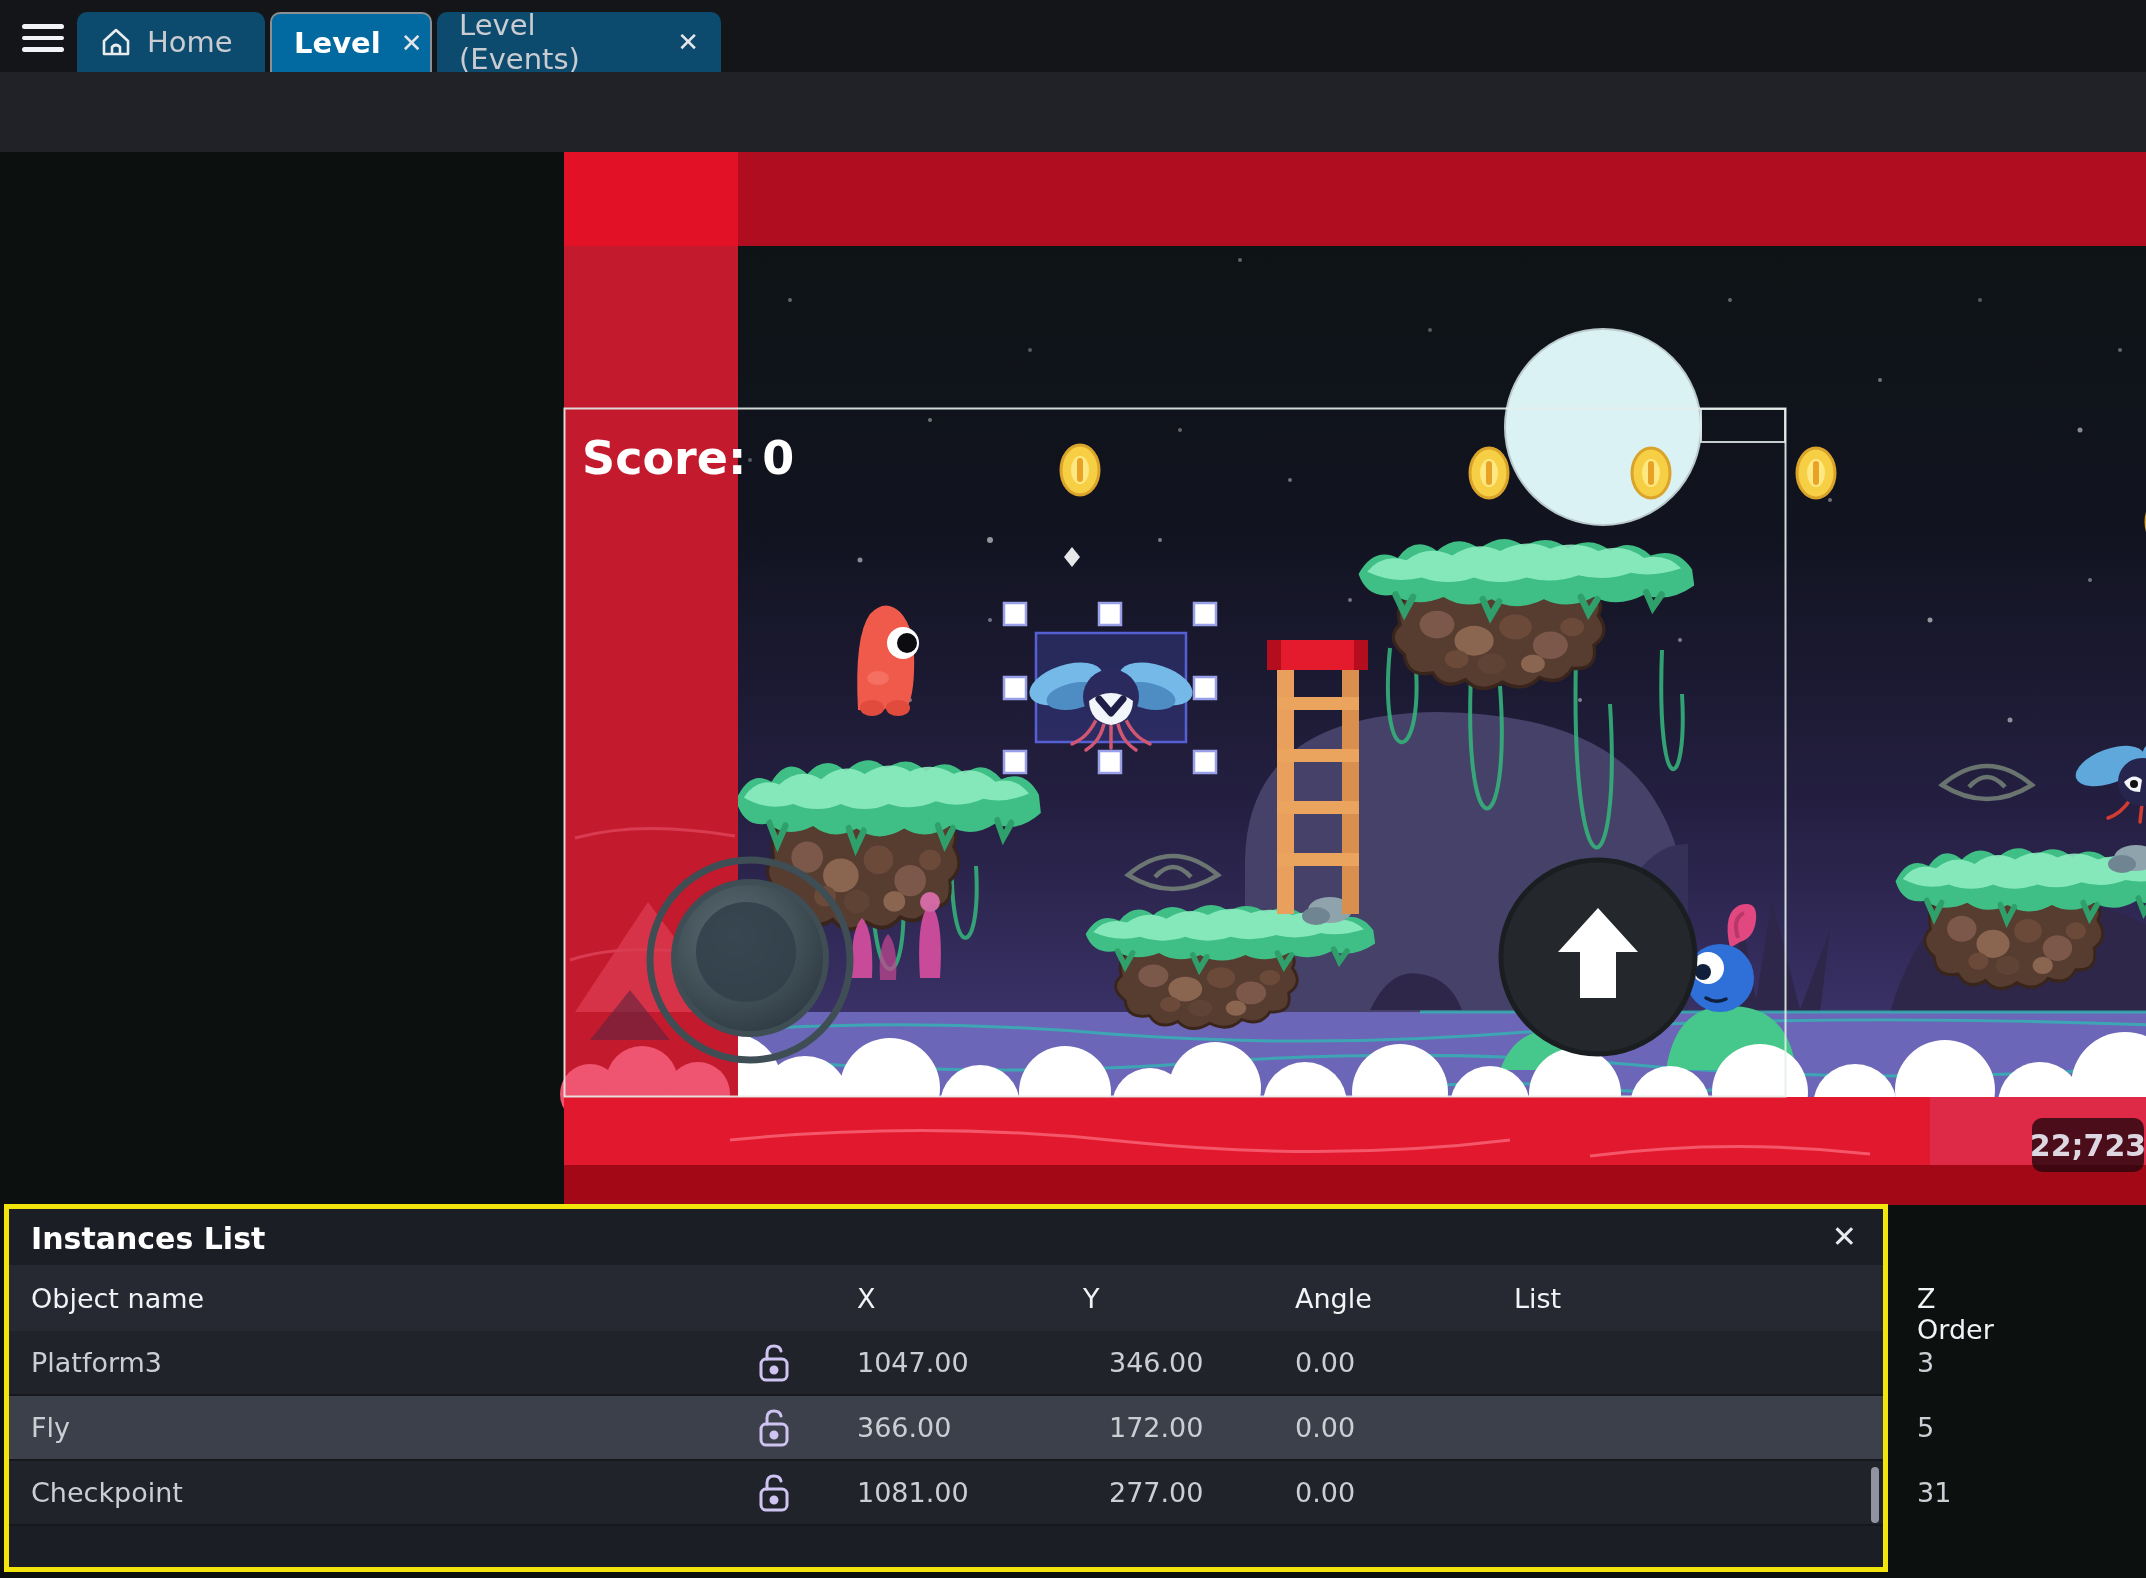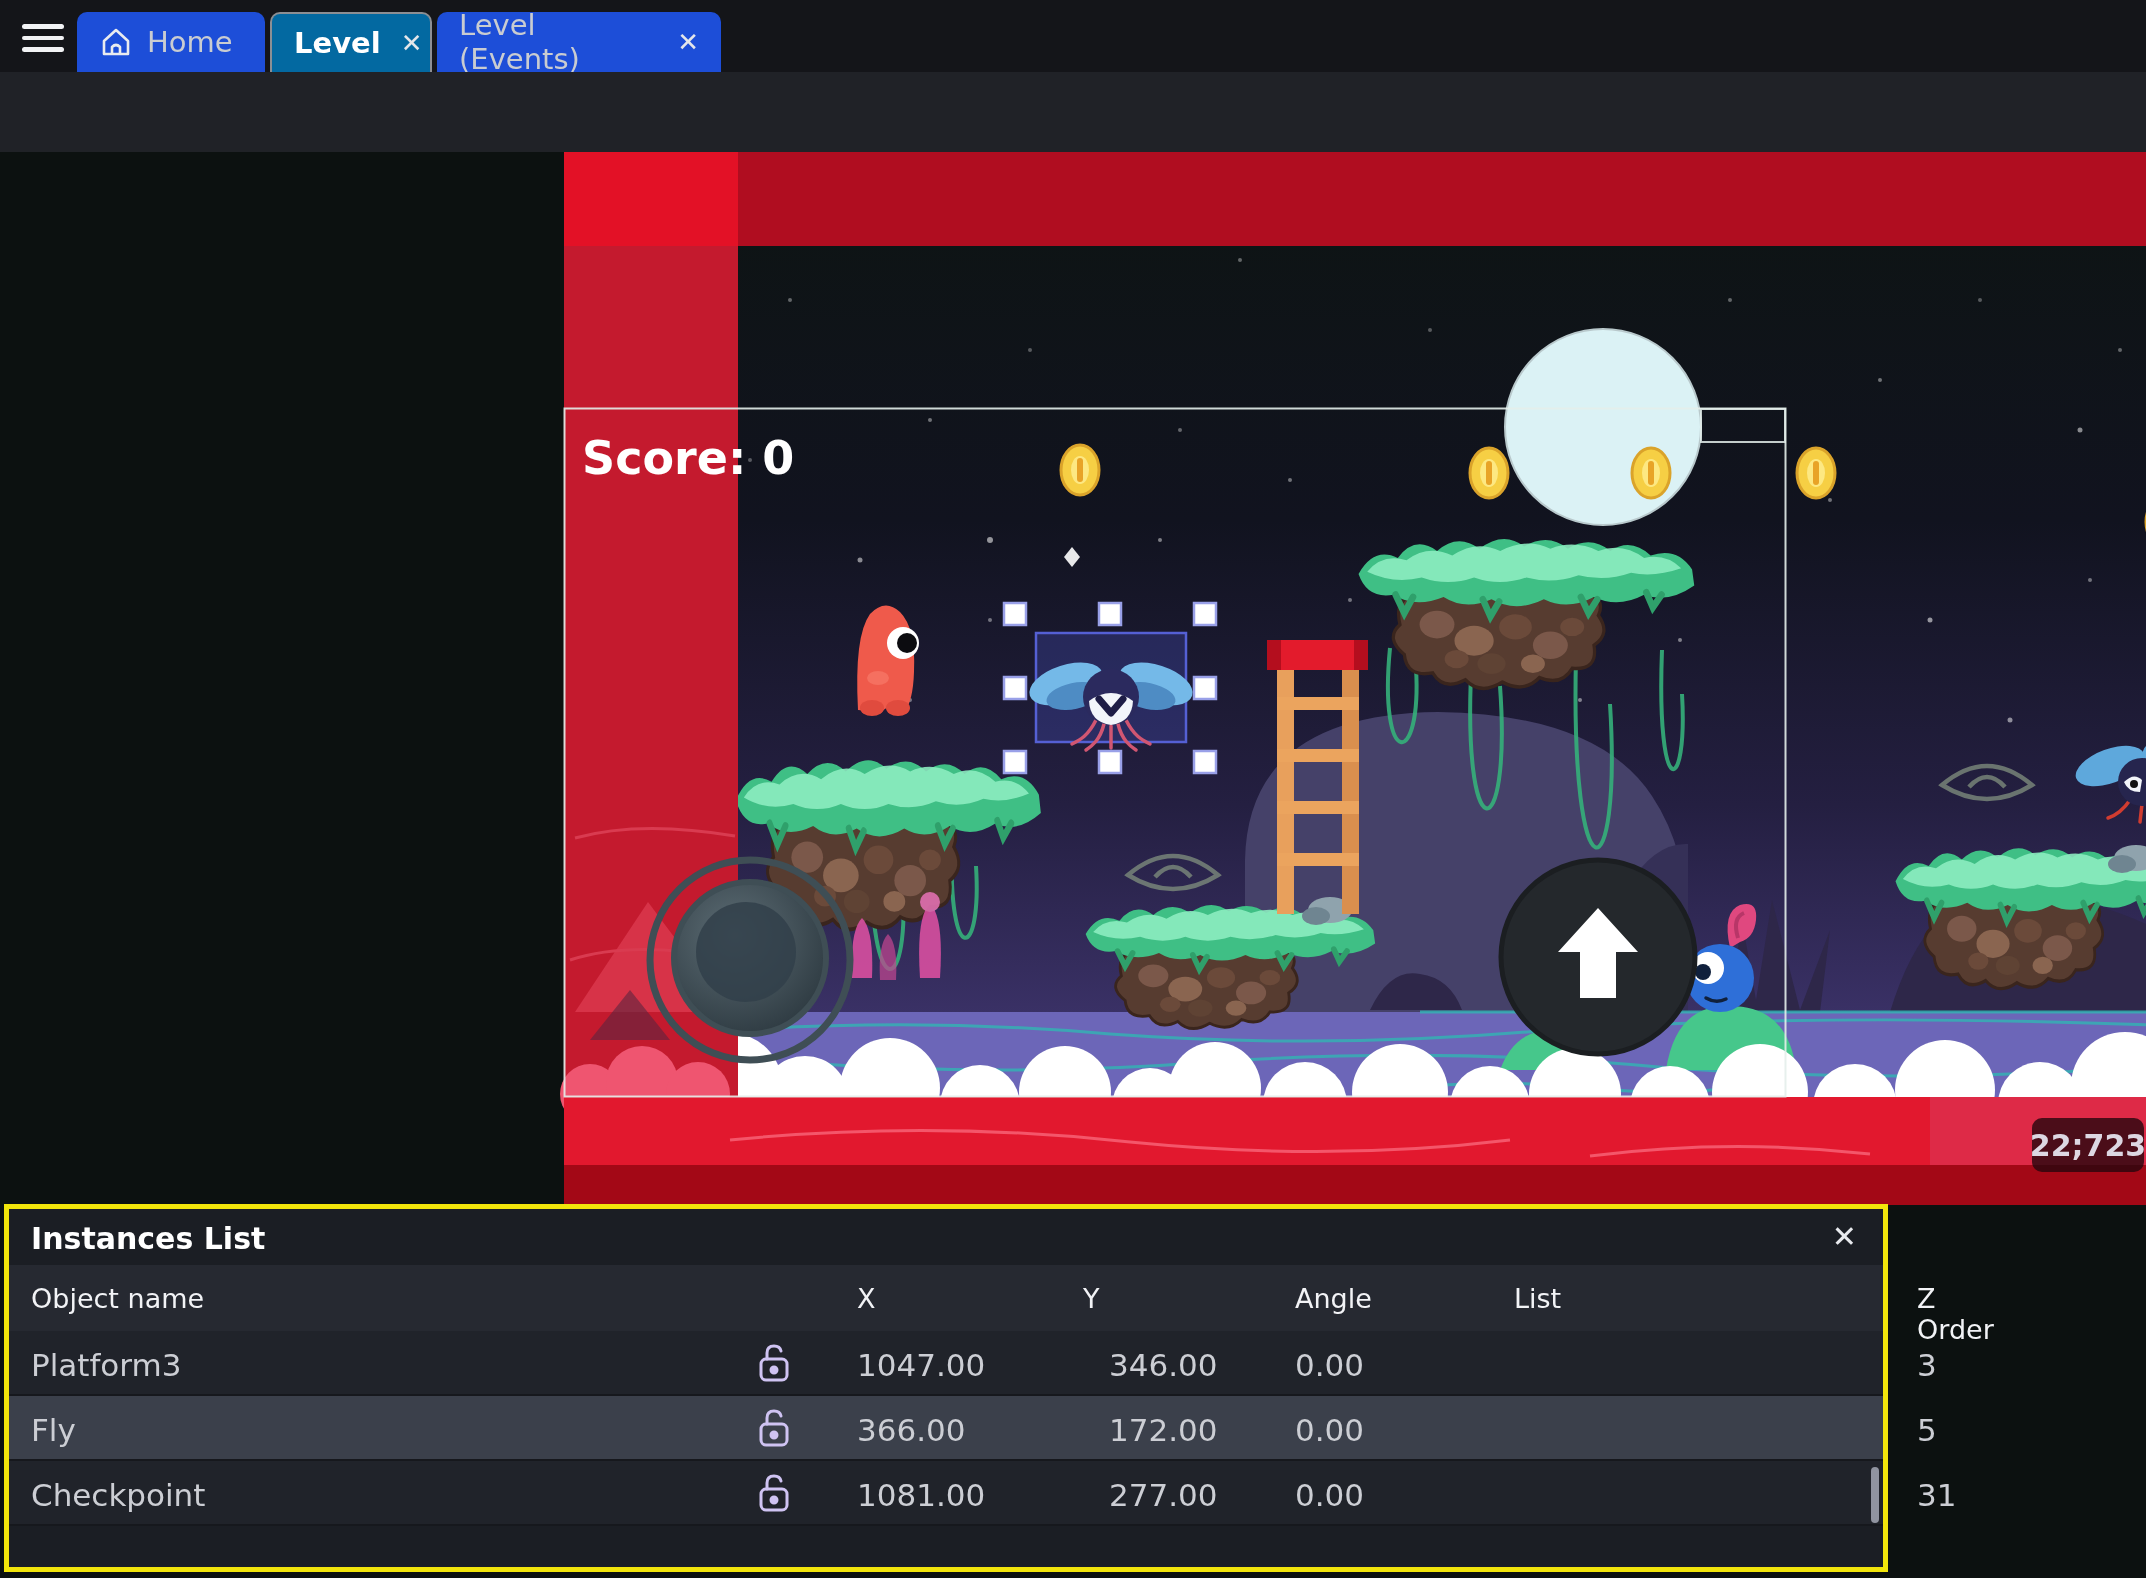--- a/index.html
+++ b/index.html
@@ -4,21 +4,21 @@
 <style>
   html,body{margin:0;padding:0;background:#000;}
   #root{position:relative;width:2146px;height:1578px;overflow:hidden;
         font-family:"DejaVu Sans","Liberation Sans",sans-serif;background:#0c1110;}
   
   .tabbar{position:absolute;left:0;top:0;width:2146px;height:72px;background:#141519;}
   .hamburger{position:absolute;left:22px;top:24px;width:42px;height:28px;cursor:pointer;}
   .hamburger span{display:block;height:4.5px;border-radius:3px;background:#f2f3f5;margin:0 0 7px 0;}
   .tab{position:absolute;top:12px;height:60px;border-radius:10px 10px 0 0;display:flex;align-items:center;
        gap:14px;padding:0 22px;box-sizing:border-box;font-size:29px;color:#c9ccd1;cursor:pointer;}
-  .tab.plain{background:#1d4ed8;}
+  .tab.plain{background:#0c4a6e;}
   .tab.active{background:#0369a1;border:2px solid #8c8f94;border-bottom:none;color:#fff;font-weight:bold;}
   .tab .x{font-size:26px;color:#e4e6ea;margin-left:6px;}
   
   .toolbar{position:absolute;left:0;top:72px;width:2146px;height:80px;background:#202227;}
   .tbicon{position:absolute;top:96px;width:36px;height:36px;cursor:pointer;}
   .icon{stroke:#e9ebef;fill:none;stroke-width:2.6;stroke-linecap:round;stroke-linejoin:round;}
   .icon.dim{stroke:#6e7278;}
   .btn{position:absolute;top:84px;height:58px;border-radius:12px;display:flex;align-items:center;
        justify-content:center;box-sizing:border-box;cursor:pointer;font-size:27px;font-weight:bold;}
   .preview{left:847px;width:250px;border:2px solid #75787e;color:#ece8f8;}
@@ -34,21 +34,21 @@
   
   .panel{position:absolute;left:4px;top:1204px;width:1884px;height:368px;box-sizing:border-box;
          border:5px solid var(--highlight,#f2e50b);background:#1b1e24;}
   .panel-title{position:absolute;left:22px;top:12px;font-size:30px;font-weight:600;color:#fff;}
   .panel-close{position:absolute;right:26px;top:10px;font-size:30px;color:#e8eaee;cursor:pointer;}
   .phead{position:absolute;left:0;top:56px;width:100%;height:66px;background:#262931;}
   .phead span{position:absolute;top:18px;font-size:27px;font-weight:normal;color:#f2f3f6;}
   #rows{position:absolute;left:0;top:122px;width:100%;}
   .irow{position:relative;width:100%;height:63px;background:#20232a;border-bottom:2px solid #16181d;cursor:pointer;}
   .irow.selected{background:#3b404b;}
-  .irow .c{position:absolute;top:16px;font-size:31px;color:#ccced4;}
+  .irow .c{position:absolute;top:16px;font-size:27px;color:#ccced4;}
   .irow .lk{position:absolute;top:12px;left:748px;width:34px;height:40px;}
   .c.name{left:22px;} .c.x{left:848px;} .c.y{left:1100px;} .c.angle{left:1286px;}
   .c.layer{left:1505px;} .c.z{left:1908px;}
   .ph-name{left:22px;} .ph-x{left:848px;} .ph-y{left:1074px;} .ph-angle{left:1286px;}
   .ph-layer{left:1505px;} .ph-z{left:1908px;}
   .searchbar{position:absolute;left:0;bottom:0;width:100%;height:50px;background:#43464e;display:flex;align-items:center;}
   .searchbar svg{margin-left:24px;}
   .searchbar input{flex:1;margin-left:20px;background:transparent;border:none;outline:none;
                    font-size:30px;color:#e8eaee;font-family:inherit;}
   .searchbar input::placeholder{color:#9aa1ab;}

